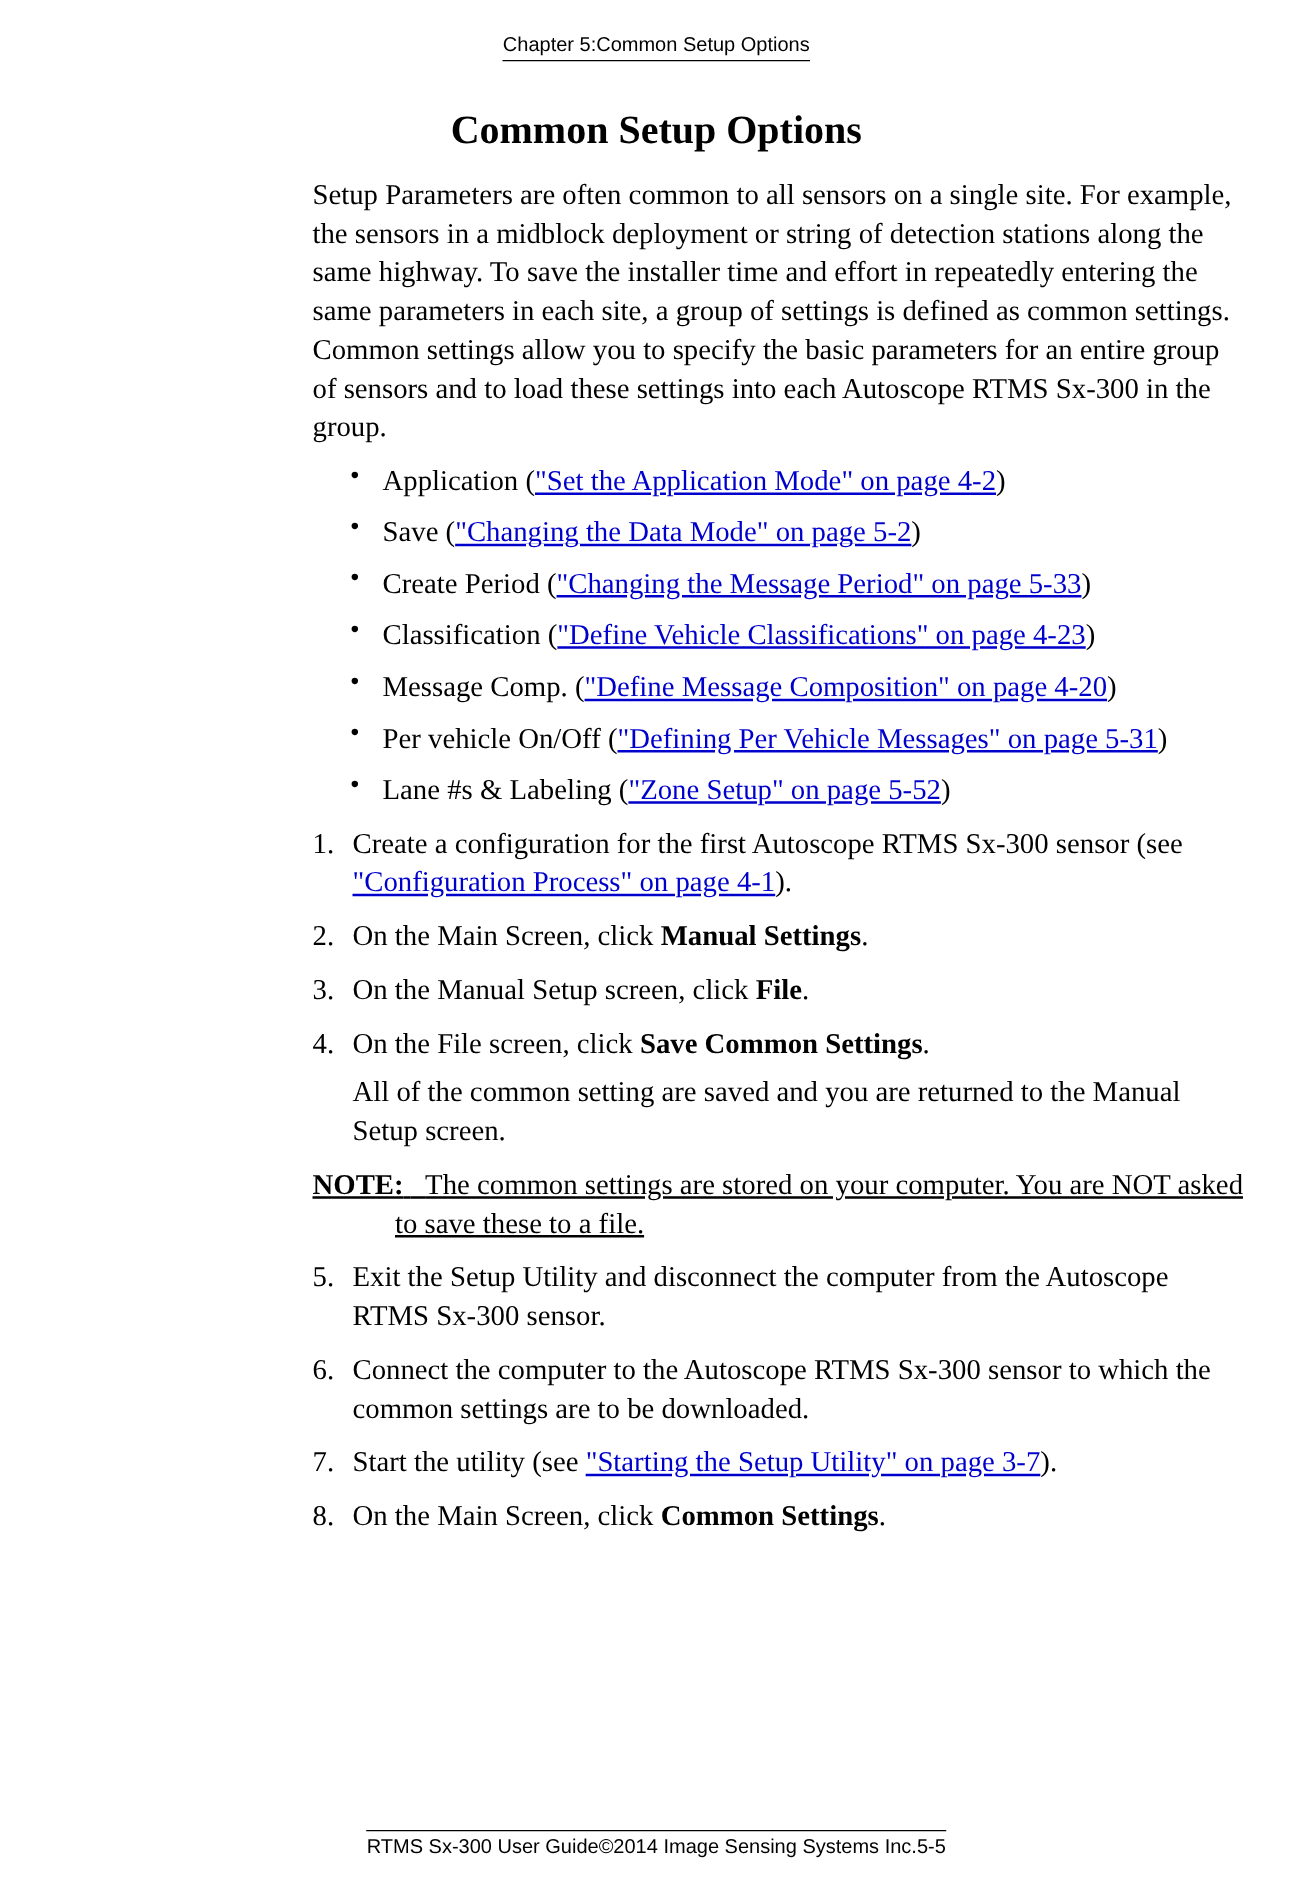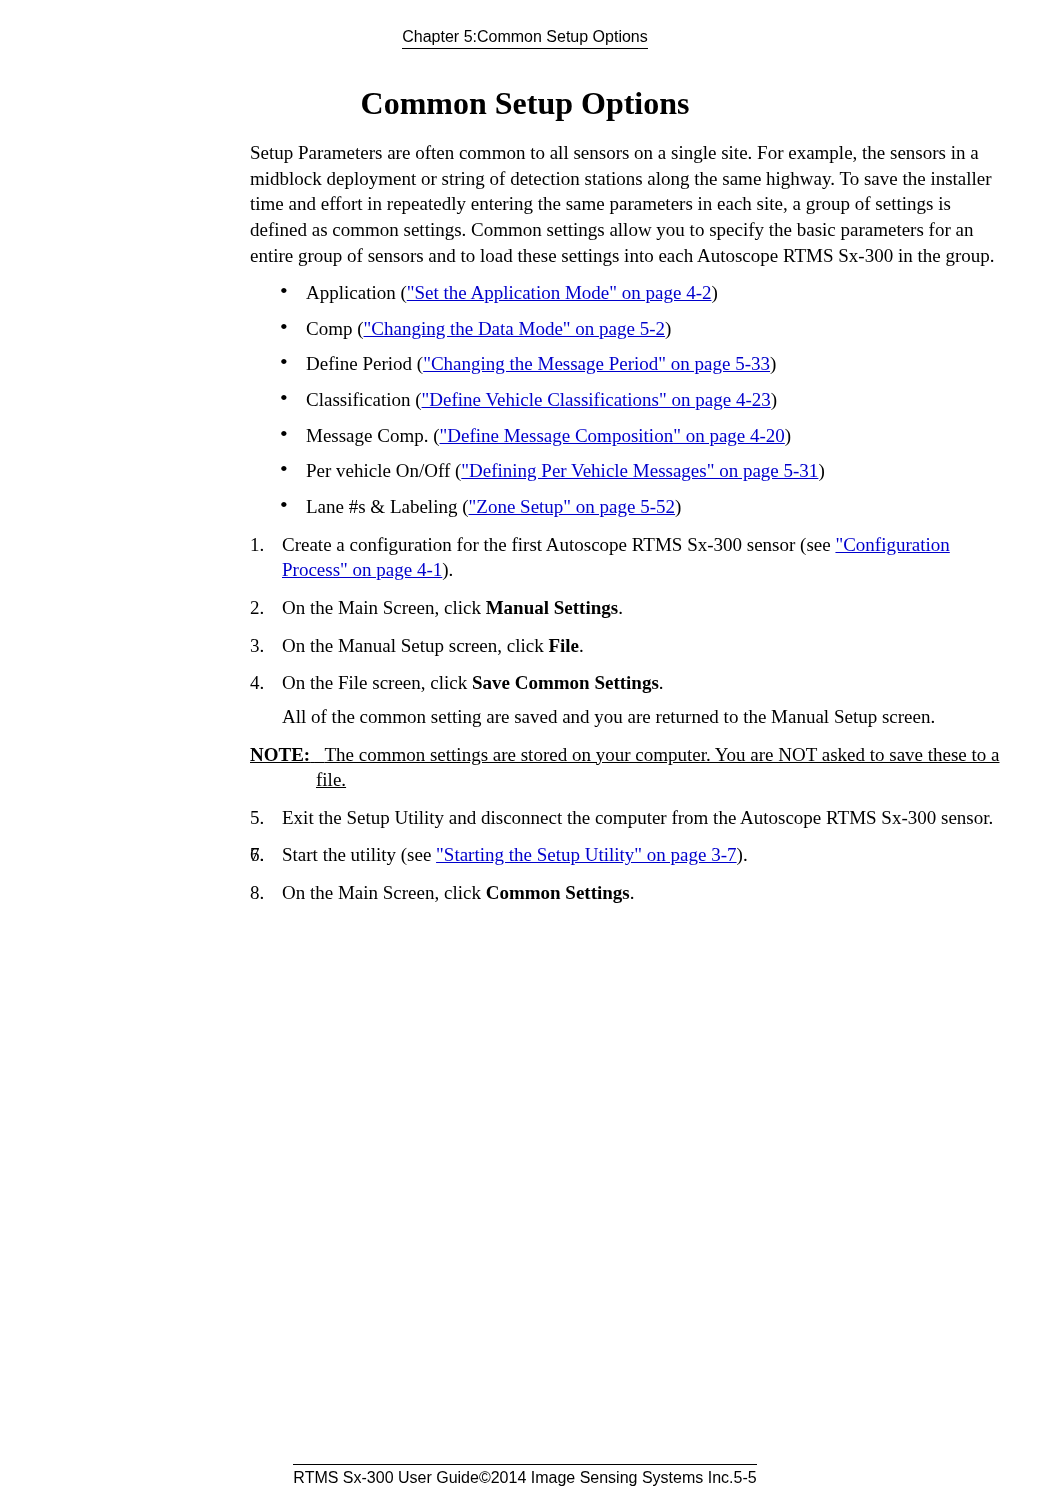--- a/index.html
+++ b/index.html
@@ -32,21 +32,21 @@
     .section-title {
       font-family: 'Times New Roman', Times, serif;
       font-weight: bold;
       font-size: 32px;
       margin-bottom: 18px;
       margin-left: 0;
     }
     .content {
       margin-left: 210px;
       margin-right: 10px;
-      font-size: 19px;
+      font-size: 23px;
       line-height: 1.35;
       flex: 1;
     }
     .para {
       margin-bottom: 12px;
     }
     .bullet-list {
       list-style: none;
       padding-left: 30px;
       margin: 0 0 12px 0;
@@ -123,22 +123,22 @@
     <span>Common Setup Options</span>
   </div>
 
   <div class="section-title">Common Setup Options</div>
 
   <div class="content">
     <div class="para">Setup Parameters are often common to all sensors on a single site. For example, the sensors in a midblock deployment or string of detection stations along the same highway. To save the installer time and effort in repeatedly entering the same parameters in each site, a group of settings is defined as common settings. Common settings allow you to specify the basic parameters for an entire group of sensors and to load these settings into each Autoscope RTMS Sx-300 in the group.</div>
 
     <ul class="bullet-list">
       <li><span>Application (</span><span class="link">"Set the Application Mode" on page 4-2</span><span>)</span></li>
-      <li><span>Comp (</span><span class="link">"Changing the Data Mode" on page 5-2</span><span>)</span></li>
-      <li><span>Define Period (</span><span class="link">"Changing the Message Period" on page 5-33</span><span>)</span></li>
+      <li><span>Save (</span><span class="link">"Changing the Data Mode" on page 5-2</span><span>)</span></li>
+      <li><span>Create Period (</span><span class="link">"Changing the Message Period" on page 5-33</span><span>)</span></li>
       <li><span>Classification (</span><span class="link">"Define Vehicle Classifications" on page 4-23</span><span>)</span></li>
       <li><span>Message Comp. (</span><span class="link">"Define Message Composition" on page 4-20</span><span>)</span></li>
       <li><span>Per vehicle On/Off (</span><span class="link">"Defining Per Vehicle Messages" on page 5-31</span><span>)</span></li>
       <li><span>Lane #s &amp; Labeling (</span><span class="link">"Zone Setup" on page 5-52</span><span>)</span></li>
     </ul>
 
 
     <ol class="num-list">
       <li>
         <span class="num">1.</span>
@@ -166,20 +166,21 @@
       </div>
     </div>
 
     <ol class="num-list">
       <li>
         <span class="num">5.</span>
         <span>Exit the Setup Utility and disconnect the computer from the Autoscope RTMS Sx-300 sensor.</span>
       </li>
       <li>
         <span class="num">6.</span>
+        <span>Connect the computer to the Autoscope RTMS Sx-300 sensor to which the common settings are to be downloaded.</span>
       </li>
       <li>
         <span class="num">7.</span>
         <span>Start the utility (see </span><span class="link">"Starting the Setup Utility" on page 3-7</span><span>).</span>
       </li>
       <li>
         <span class="num">8.</span>
         <span>On the Main Screen, click </span><span class="bold">Common Settings</span><span>.</span>
       </li>
     </ol>

